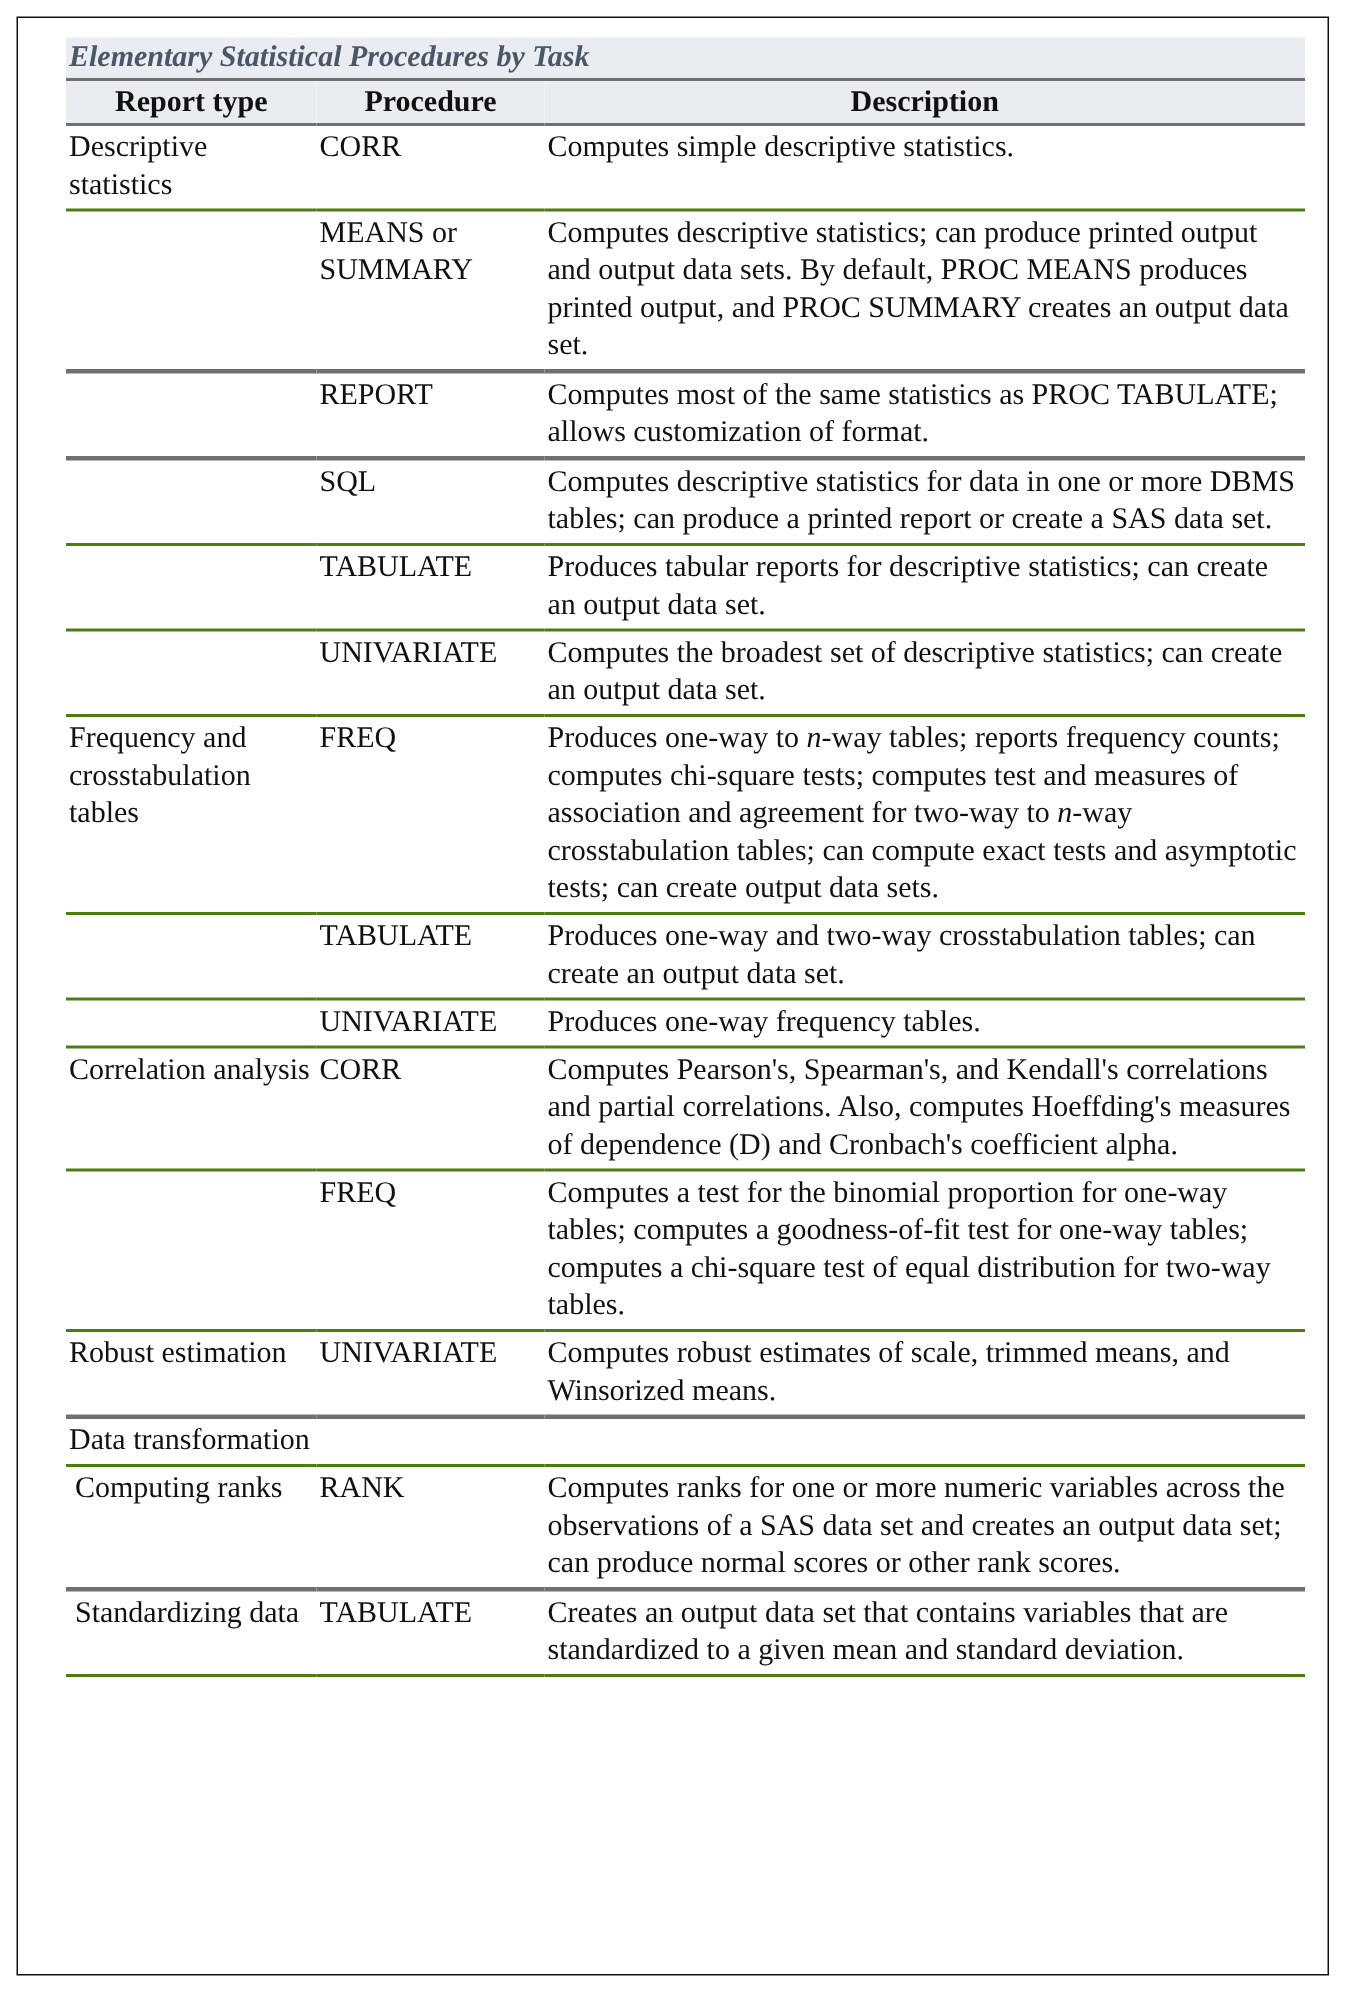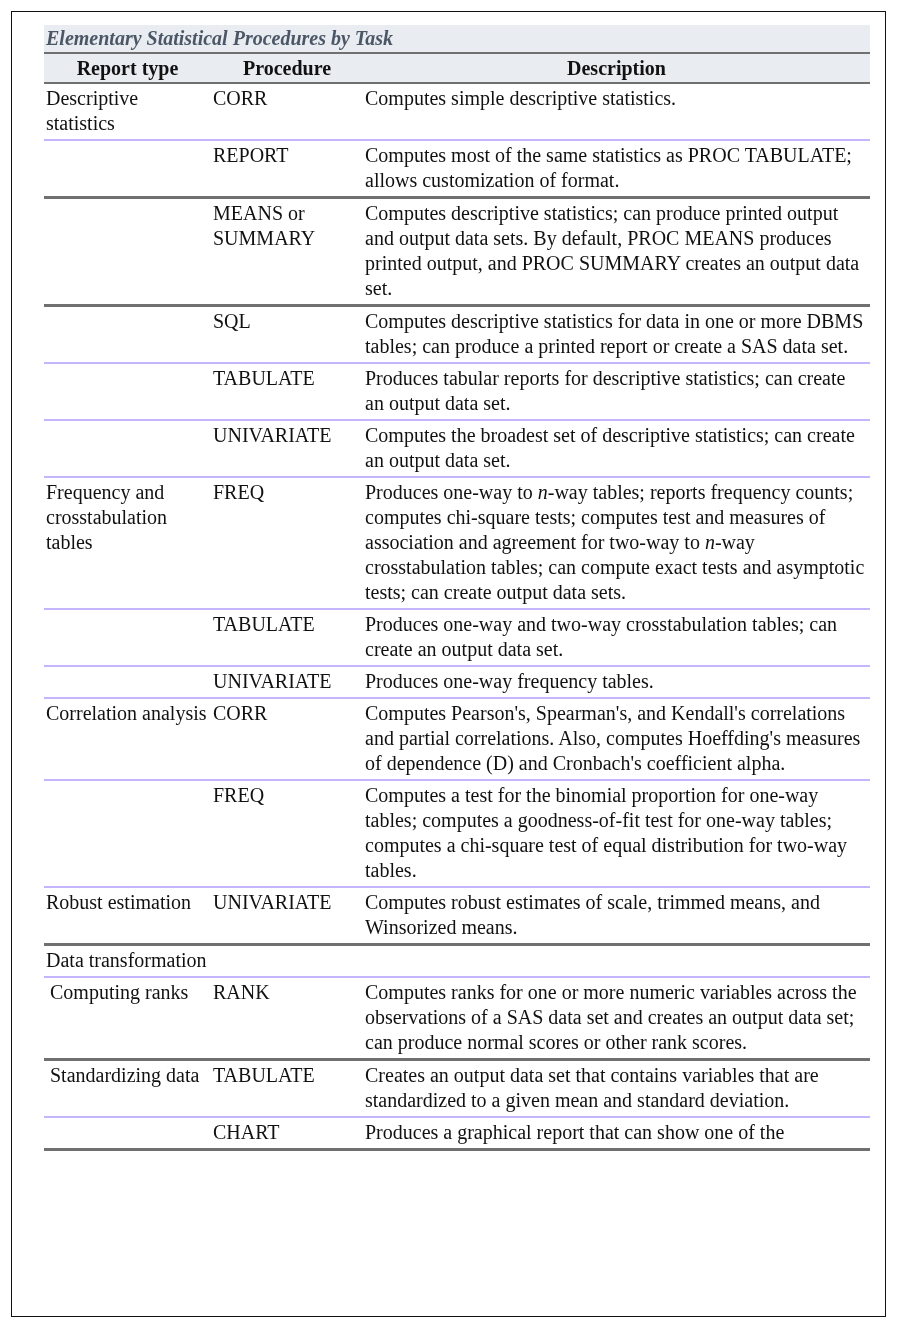--- a/index.html
+++ b/index.html
@@ -56,21 +56,21 @@
     background: #e9ecf0;
     text-align: center;
     font-weight: bold;
     padding: 2px 2px 1px 2px;
     border-bottom: 2px solid #707070;
     vertical-align: top;
   }
   tbody td {
     vertical-align: top;
     padding: 2px 2px 3px 2px;
-    border-bottom: 2px solid #c4b5fd;
+    border-bottom: 2px solid #4d7c0f;
   }
   tbody tr.thick td {
     border-bottom: 3px solid #707070;
   }
   td.indent { padding-left: 6px; }
   .sup-link {
     font-size: 12px;
     vertical-align: super;
     line-height: 0;
     color: #1a5fb4;
@@ -100,27 +100,27 @@
       </tr>
     </thead>
     <tbody>
       <tr>
         <td>Descriptive statistics</td>
         <td>CORR</td>
         <td>Computes simple descriptive statistics.</td>
       </tr>
       <tr class="thick">
         <td></td>
-        <td>REPORT</td>
-        <td>Computes most of the same statistics as PROC TABULATE; allows customization of format.</td>
+        <td>MEANS or SUMMARY</td>
+        <td>Computes descriptive statistics; can produce printed output and output data sets. By default, PROC MEANS produces printed output, and PROC SUMMARY creates an output data set.</td>
       </tr>
       <tr class="thick">
         <td></td>
-        <td>MEANS or SUMMARY</td>
-        <td>Computes descriptive statistics; can produce printed output and output data sets. By default, PROC MEANS produces printed output, and PROC SUMMARY creates an output data set.</td>
+        <td>REPORT</td>
+        <td>Computes most of the same statistics as PROC TABULATE; allows customization of format.</td>
       </tr>
       <tr>
         <td></td>
         <td>SQL</td>
         <td>Computes descriptive statistics for data in one or more DBMS tables; can produce a printed report or create a SAS data set.</td>
       </tr>
       <tr>
         <td></td>
         <td>TABULATE</td>
         <td>Produces tabular reports for descriptive statistics; can create an output data set.</td>
@@ -168,20 +168,15 @@
       <tr class="thick">
         <td class="indent">Computing ranks</td>
         <td>RANK</td>
         <td>Computes ranks for one or more numeric variables across the observations of a SAS data set and creates an output data set; can produce normal scores or other rank scores.</td>
       </tr>
       <tr>
         <td class="indent">Standardizing data</td>
         <td>TABULATE</td>
         <td>Creates an output data set that contains variables that are standardized to a given mean and standard deviation.</td>
       </tr>
-      <tr class="thick">
-        <td></td>
-        <td>CHART</td>
-        <td>Produces a graphical report that can show one of the</td>
-      </tr>
     </tbody>
   </table>
 </div>
 
 </body></html>

